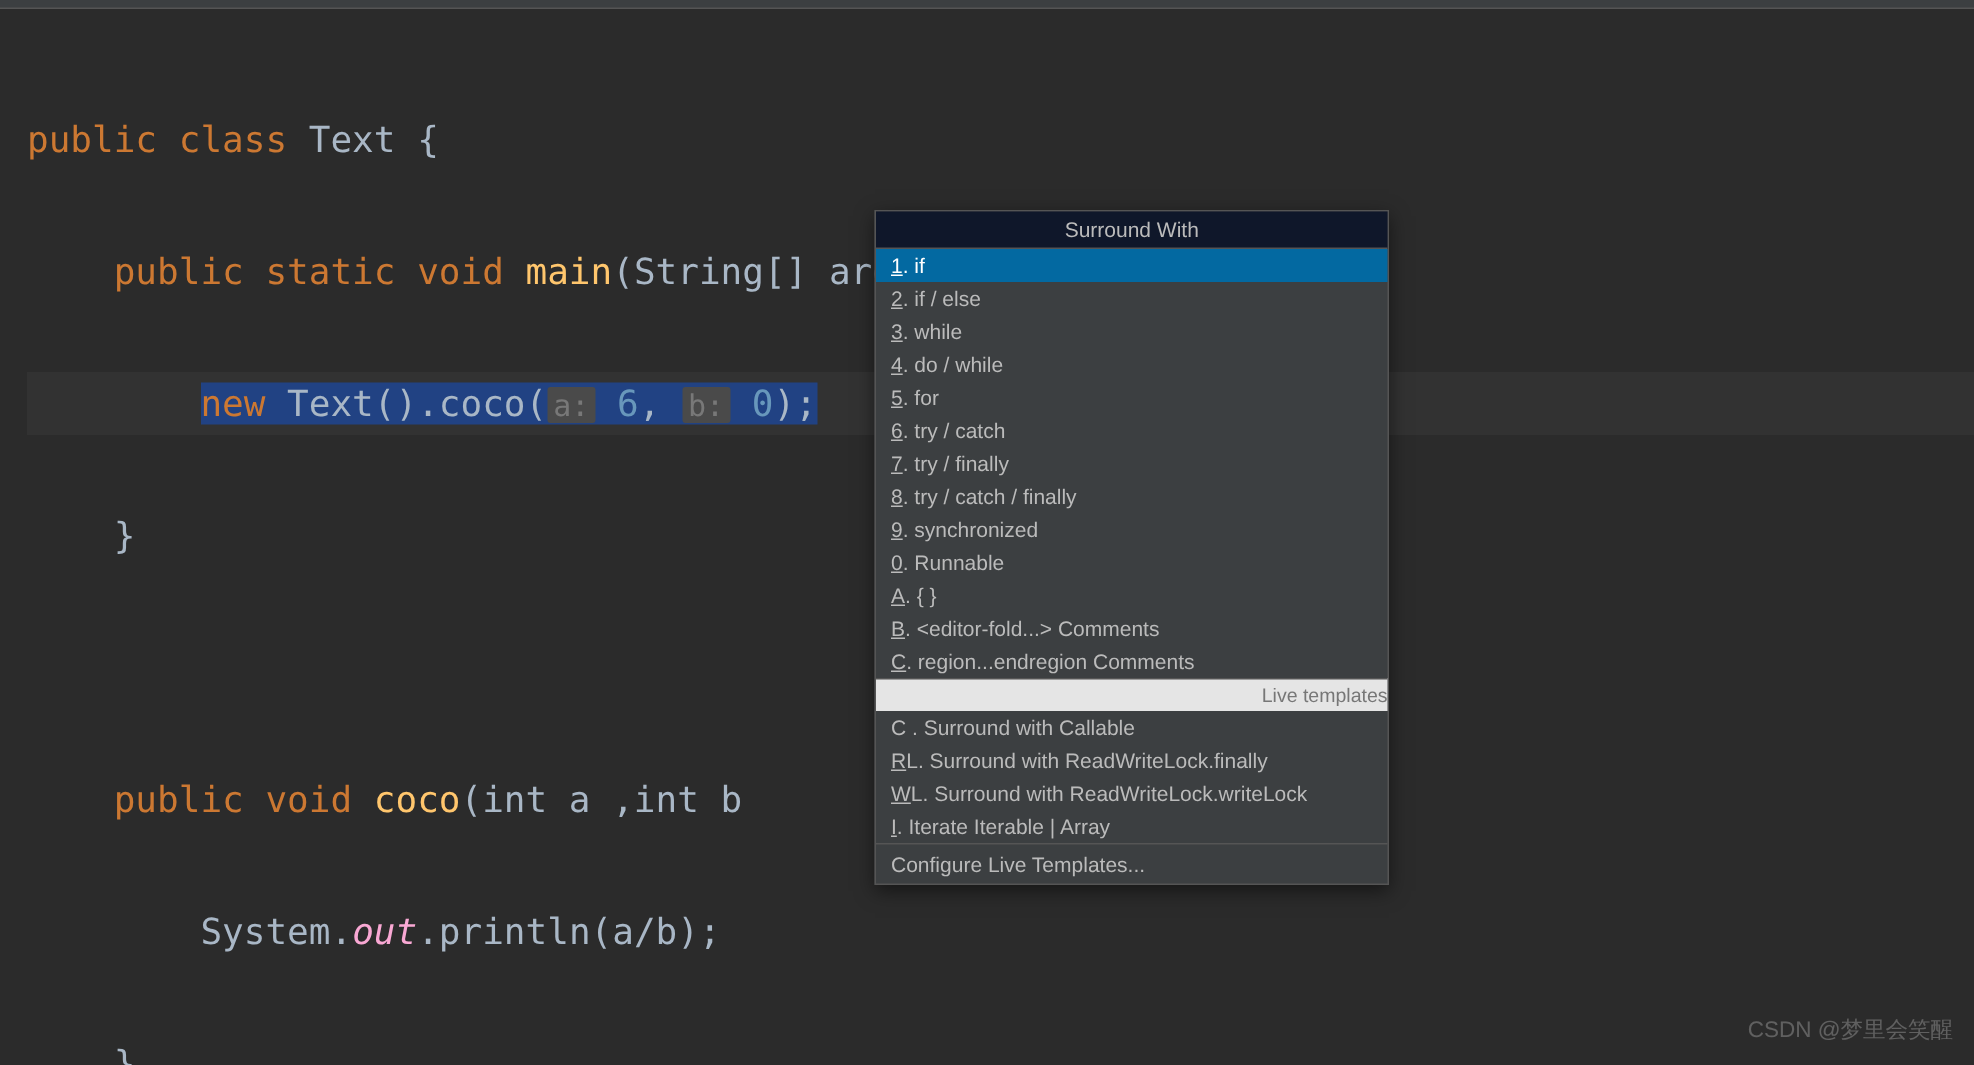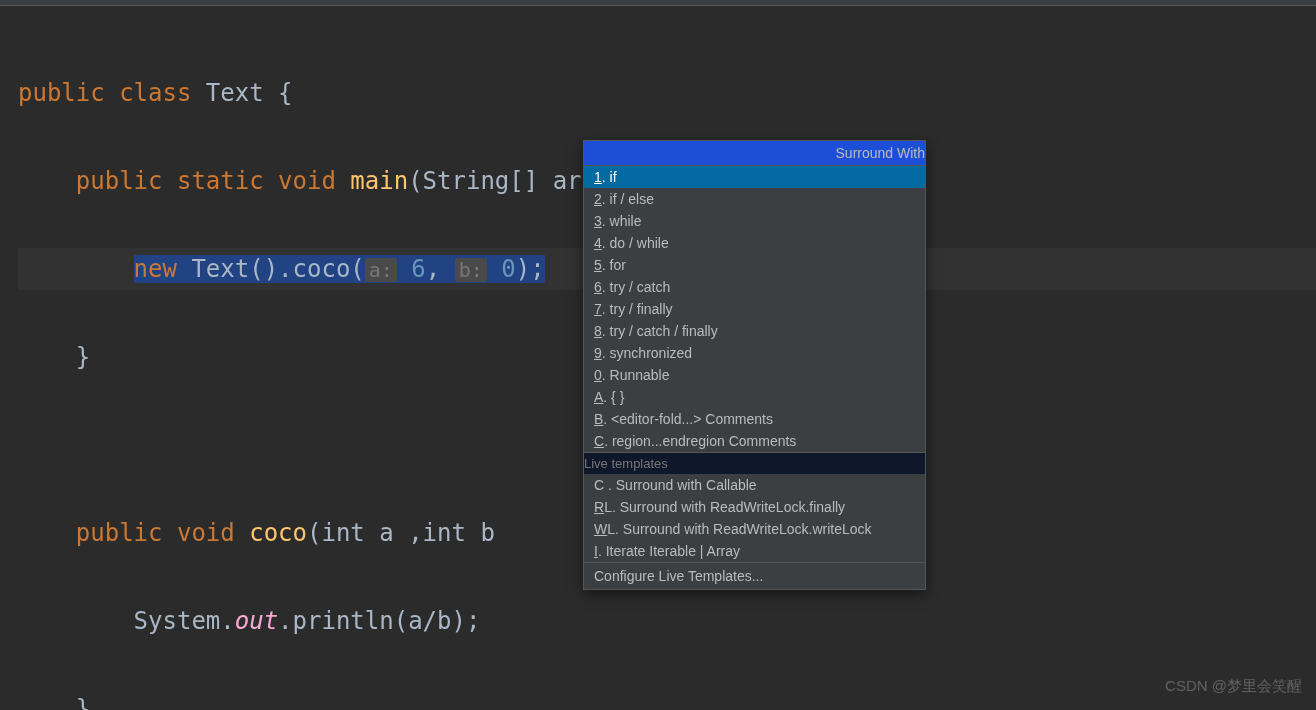--- a/index.html
+++ b/index.html
@@ -54,43 +54,43 @@
       top: 140px;
       width: 343px;
       background: #3c3f41;
       border: 1px solid #555;
       font-family: 'Segoe UI', Arial, sans-serif;
       font-size: 14px;
       color: #bbbbbb;
       box-shadow: 0 4px 12px rgba(0,0,0,0.5);
     }
     .popup-title {
-      background: #1d4ed8;
-      text-align: right;
+      background: #0f172a;
+      text-align: center;
       padding: 4px 0;
       border-bottom: 1px solid #555;
     }
     .popup-item {
       padding: 3px 10px;
       cursor: pointer;
     }
     .popup-item.selected {
       background: #0369a1;
       color: #ffffff;
     }
     .popup-item .mnemonic {
       text-decoration: underline;
     }
     .popup-separator {
-      text-align: left;
+      text-align: right;
       color: #777;
       font-size: 13px;
       padding: 3px 0;
       border-top: 1px solid #555;
-      background: #0f172a;
+      background: #e5e5e5;
     }
     .popup-footer {
       border-top: 1px solid #555;
       padding: 5px 10px;
     }
     .watermark {
       position: absolute;
       bottom: 14px;
       right: 14px;
       font-family: Arial, sans-serif;

